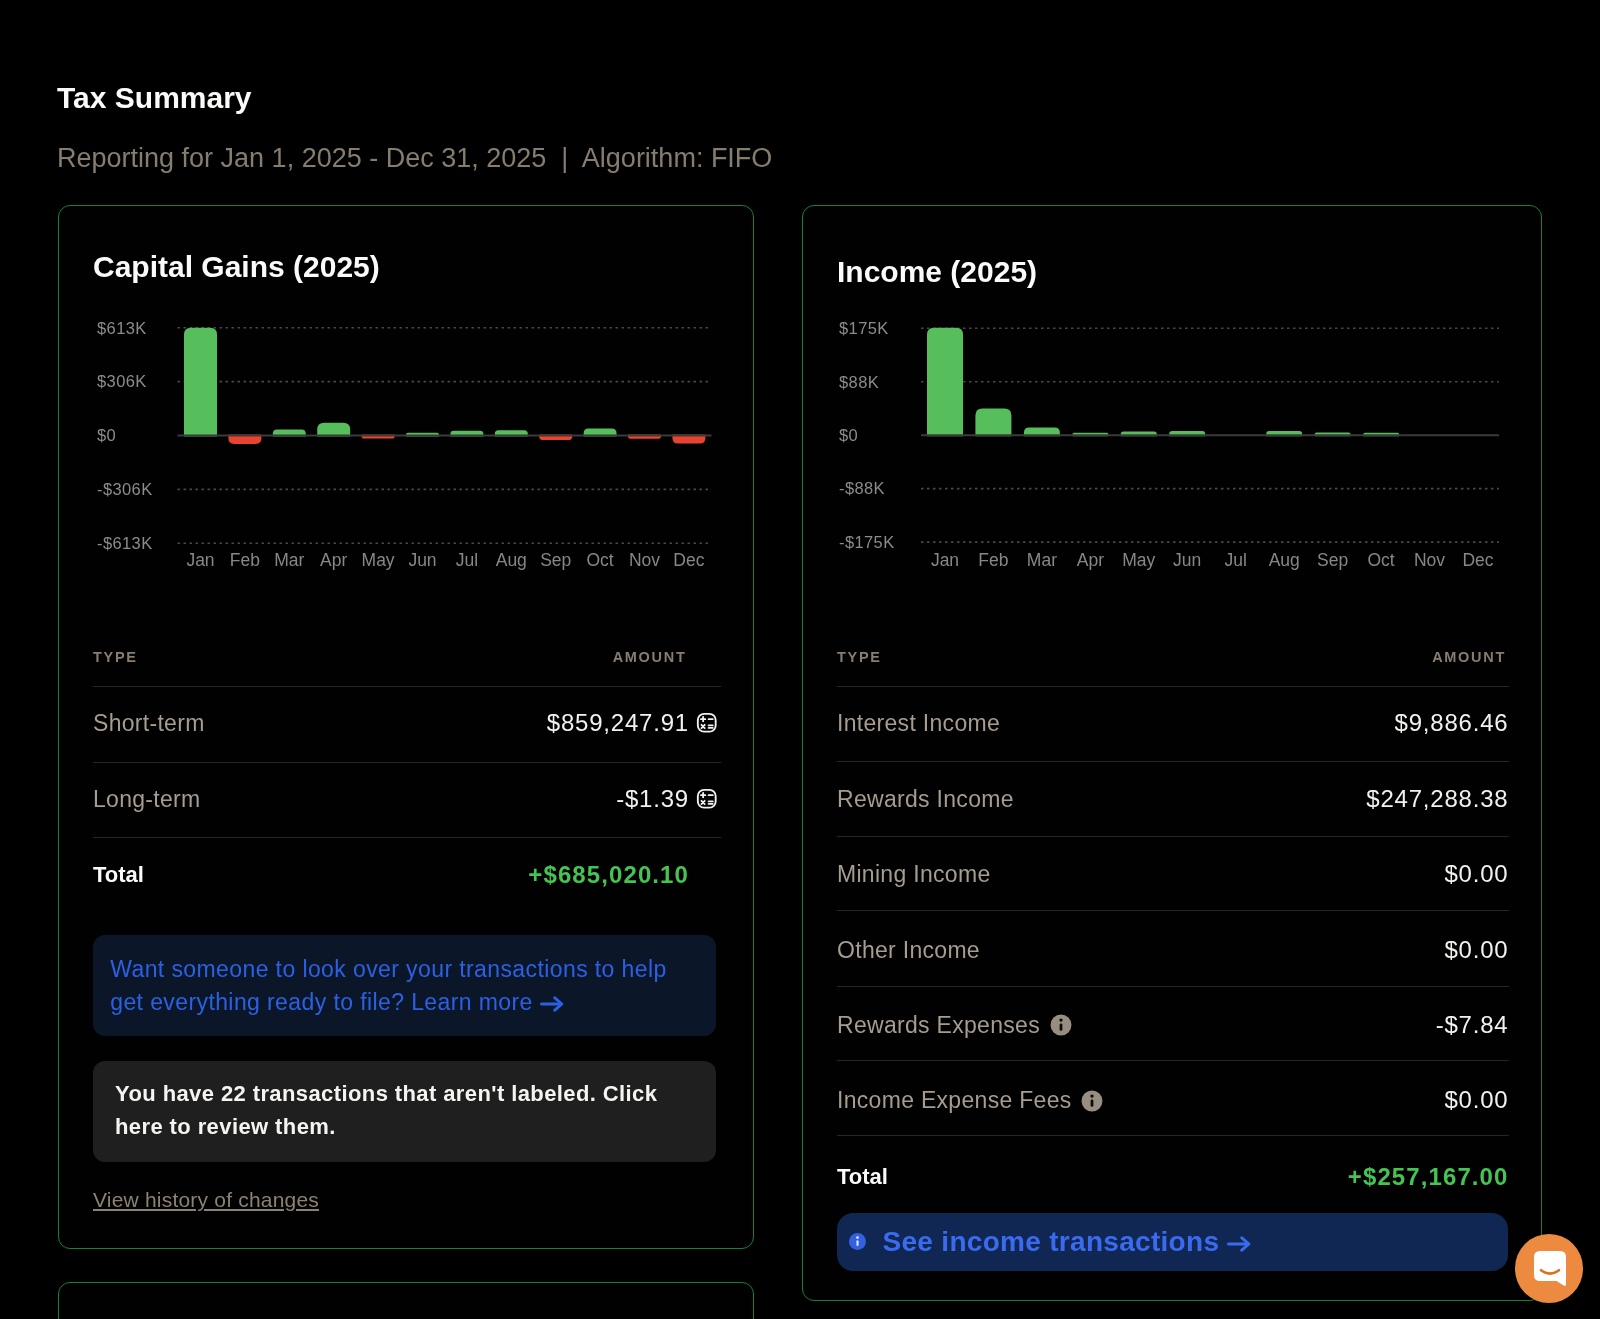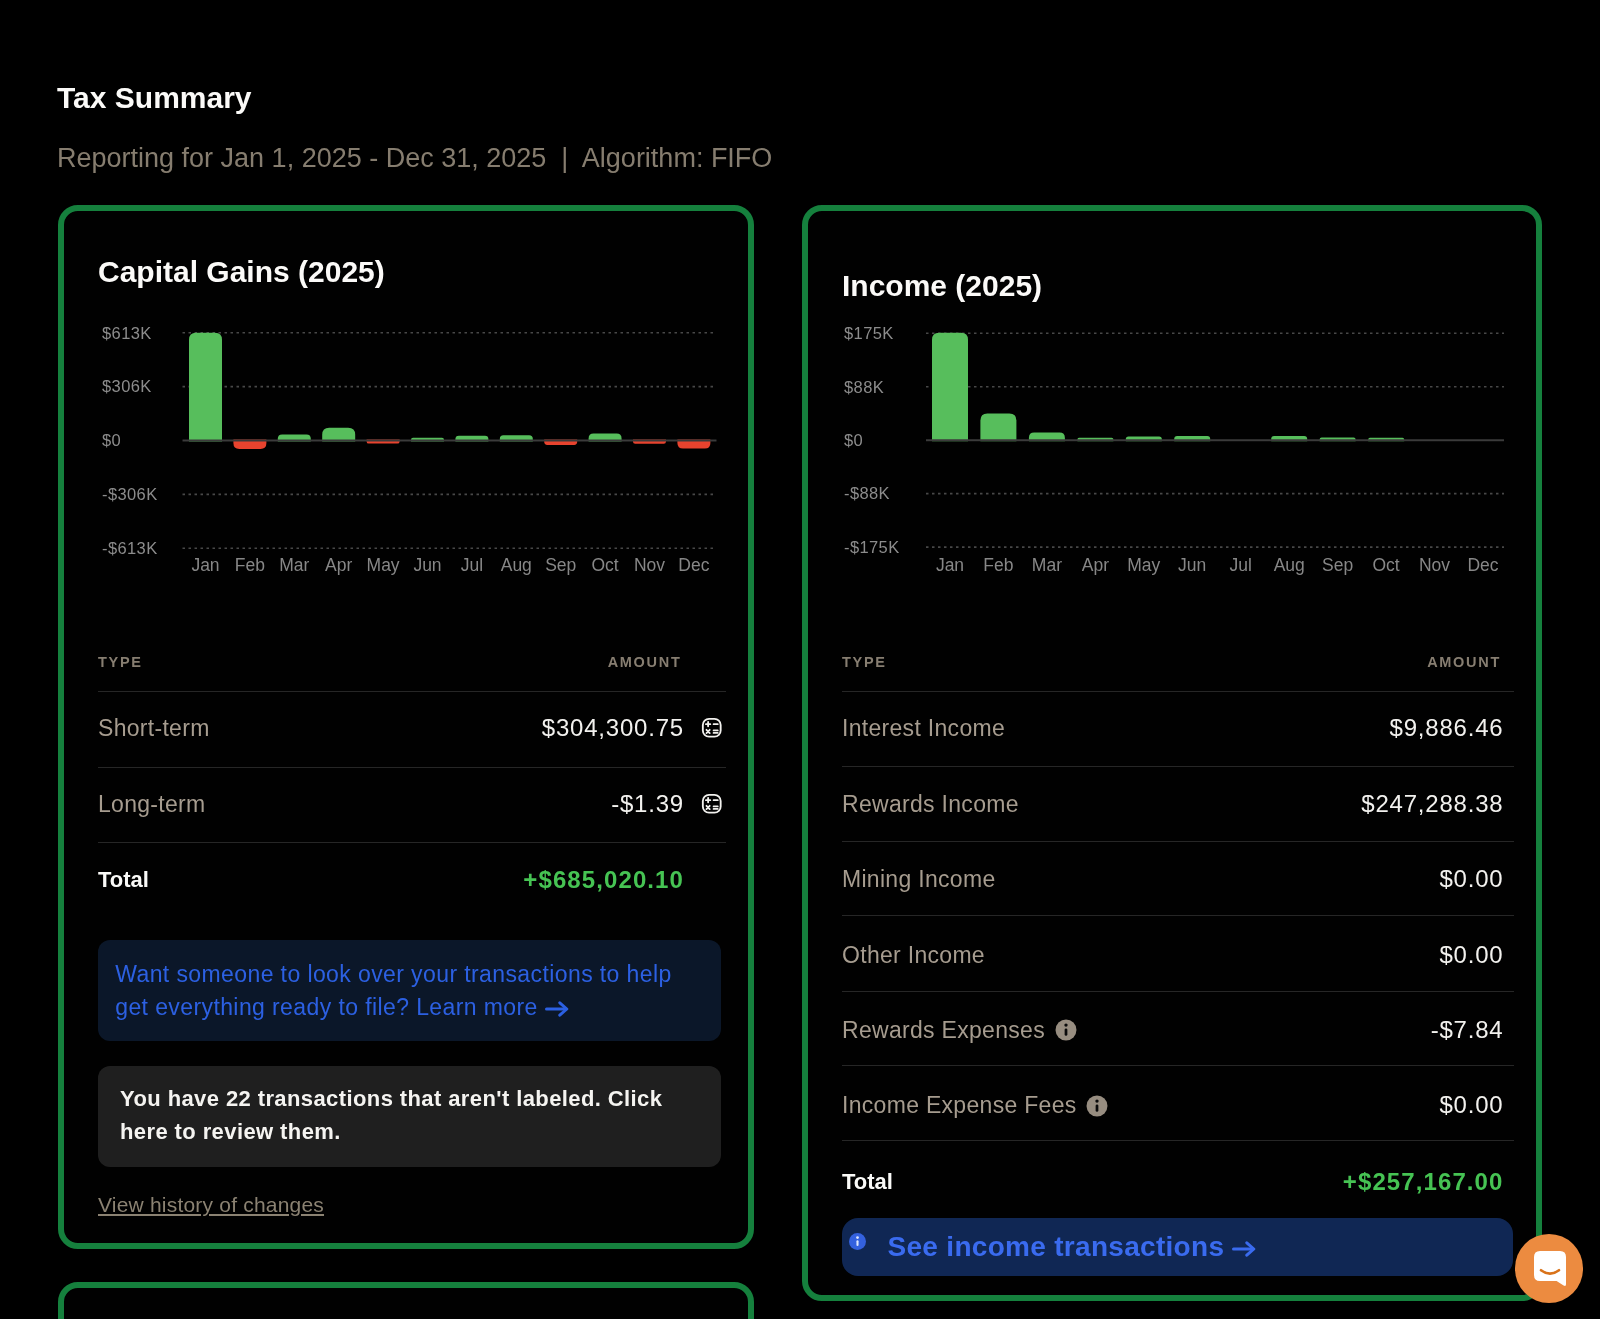--- a/index.html
+++ b/index.html
@@ -1,19 +1,19 @@
 <!DOCTYPE html>
 <html><head>
 <meta charset="utf-8">
 <style>
 *{margin:0;padding:0;box-sizing:border-box}
 html,body{width:1600px;height:1319px;background:#000;overflow:hidden}
 body{font-family:"Liberation Sans",sans-serif;color:#f7f6f3;position:relative}
 .abs{position:absolute}
-.card{position:absolute;border:6px solid #15803d;border-radius:20px;background:#010101}
+.card{position:absolute;border:1px solid #15803d;border-radius:12px;background:#010101}
 .hdrlbl{font-size:14.5px;font-weight:bold;letter-spacing:1.7px;color:#877e71;line-height:14px}
 .rowlbl{font-size:23px;letter-spacing:0.3px;color:#a69c8f;line-height:24px}
 .amt{font-size:24px;letter-spacing:0.8px;color:#f2f1ee;line-height:24px}
 .div{position:absolute;height:1px;background:#262626}
 .totlbl{font-size:22px;font-weight:bold;color:#fafaf8;line-height:24px}
 .totamt{font-size:24px;font-weight:bold;letter-spacing:1.1px;color:#46c353;line-height:24px}
 .right{}
 </style>
 </head>
 <body>
@@ -55,21 +55,21 @@
 <path d="M480.2,128.5 L480.2,130.8 Q480.2,133.9 483.3,133.9 L510.1,133.9 Q513.2,133.9 513.2,130.8 L513.2,128.5 Z" fill="#e8432e"></path>
 <path d="M524.6,130.5 L524.6,127.4 Q524.6,122.5 529.5,122.5 L552.7,122.5 Q557.6,122.5 557.6,127.4 L557.6,130.5 Z" fill="#57be5c"></path>
 <path d="M569.0,128.5 L569.0,130.5 Q569.0,132.7 571.2,132.7 L599.8,132.7 Q602.0,132.7 602.0,130.5 L602.0,128.5 Z" fill="#e8432e"></path>
 <path d="M613.4,128.5 L613.4,131.9 Q613.4,137.5 619.0,137.5 L640.8,137.5 Q646.4,137.5 646.4,131.9 L646.4,128.5 Z" fill="#e8432e"></path>
 <line x1="118.5" y1="129.5" x2="652.5" y2="129.5" stroke="#3b3b3b" stroke-width="2"></line>
 </svg>
   <div class="abs hdrlbl" style="left:34px;top:444px">TYPE</div>
   <div class="abs hdrlbl right" style="right:66.5px;top:444px">AMOUNT</div>
   <div class="div" style="left:34px;top:479.8px;width:627.5px"></div>
   <div class="abs rowlbl" style="left:34px;top:505.2px">Short-term</div>
-  <div class="abs amt right" style="right:64px;top:505.2px">$304,300.75</div>
+  <div class="abs amt right" style="right:64px;top:505.2px">$859,247.91</div>
   <svg class="abs" style="left:636.3px;top:505.0px" width="23.5" height="23.5" viewBox="0 0 24 24" fill="none" stroke="#f2f1ee" stroke-width="1.9" stroke-linecap="round">
 <rect x="2.9" y="2.9" width="18.2" height="18.2" rx="6.3"></rect>
 <path d="M6.1 8.3 h4.4 M8.3 6.1 v4.4"></path>
 <path d="M13.9 8.3 h4.2"></path>
 <path d="M6.6 14.1 l3.3 3.3 M9.9 14.1 l-3.3 3.3"></path>
 <path d="M13.9 14.7 h4.2 M13.9 17.3 h4.2"></path>
 </svg>
   <div class="div" style="left:34px;top:555.9px;width:627.5px"></div>
   <div class="abs rowlbl" style="left:34px;top:580.9px">Long-term</div>
   <div class="abs amt right" style="right:64px;top:580.9px">-$1.39</div>
@@ -87,21 +87,21 @@
   <div class="abs" style="left:51.2px;top:746.9px;font-size:23px;letter-spacing:0.4px;line-height:33px;color:#2c60e2">Want someone to look over your transactions to help<br>get everything ready to file? Learn more <svg width="24" height="16" viewBox="0 0 24 16" style="vertical-align:-2px" fill="none" stroke="#2c60e2" stroke-width="3" stroke-linecap="round" stroke-linejoin="round">
         <path d="M1.5 8 H21"></path>
         <path d="M14.8 1.8 L21.8 8 L14.8 14.2"></path>
       </svg></div>
   <div class="abs" style="left:34px;top:854.9px;width:622.6px;height:101.2px;background:#1f1f1f;border-radius:12px"></div>
   <div class="abs" style="left:56px;top:871px;font-size:22px;font-weight:bold;letter-spacing:0.4px;line-height:33.4px;color:#f5f4f1">You have 22 transactions that aren't labeled. Click<br>here to review them.</div>
   <div class="abs" style="left:34px;top:983.4px;font-size:21px;letter-spacing:0.2px;line-height:22px;color:#8b8272;text-decoration:underline">View history of changes</div>
 </div>
 
 <div class="card" style="left:802px;top:205px;width:740px;height:1096px">
-  <div class="abs" style="left:34px;top:60px;font-size:30px;font-weight:bold;line-height:30px;color:#fbfaf8">Income (2025)</div>
+  <div class="abs" style="left:34px;top:51px;font-size:30px;font-weight:bold;line-height:30px;color:#fbfaf8">Income (2025)</div>
   <svg class="abs" style="left:0;top:100px" width="740" height="285" viewBox="0 0 740 285" fill="none">
 <line x1="118" y1="22.3" x2="696" y2="22.3" stroke="#484848" stroke-width="1.6" stroke-dasharray="2.5 3.5"></line>
 <line x1="118" y1="75.75" x2="696" y2="75.75" stroke="#484848" stroke-width="1.6" stroke-dasharray="2.5 3.5"></line>
 <line x1="118" y1="182.65" x2="696" y2="182.65" stroke="#484848" stroke-width="1.6" stroke-dasharray="2.5 3.5"></line>
 <line x1="118" y1="236.1" x2="696" y2="236.1" stroke="#484848" stroke-width="1.6" stroke-dasharray="2.5 3.5"></line>
 <text x="36" y="28.1" font-size="16.5" letter-spacing="0.4" fill="#8c8c8c">$175K</text>
 <text x="36" y="81.55" font-size="16.5" letter-spacing="0.4" fill="#8c8c8c">$88K</text>
 <text x="36" y="135.0" font-size="16.5" letter-spacing="0.4" fill="#8c8c8c">$0</text>
 <text x="36" y="188.45000000000002" font-size="16.5" letter-spacing="0.4" fill="#8c8c8c">-$88K</text>
 <text x="36" y="241.9" font-size="16.5" letter-spacing="0.4" fill="#8c8c8c">-$175K</text>

